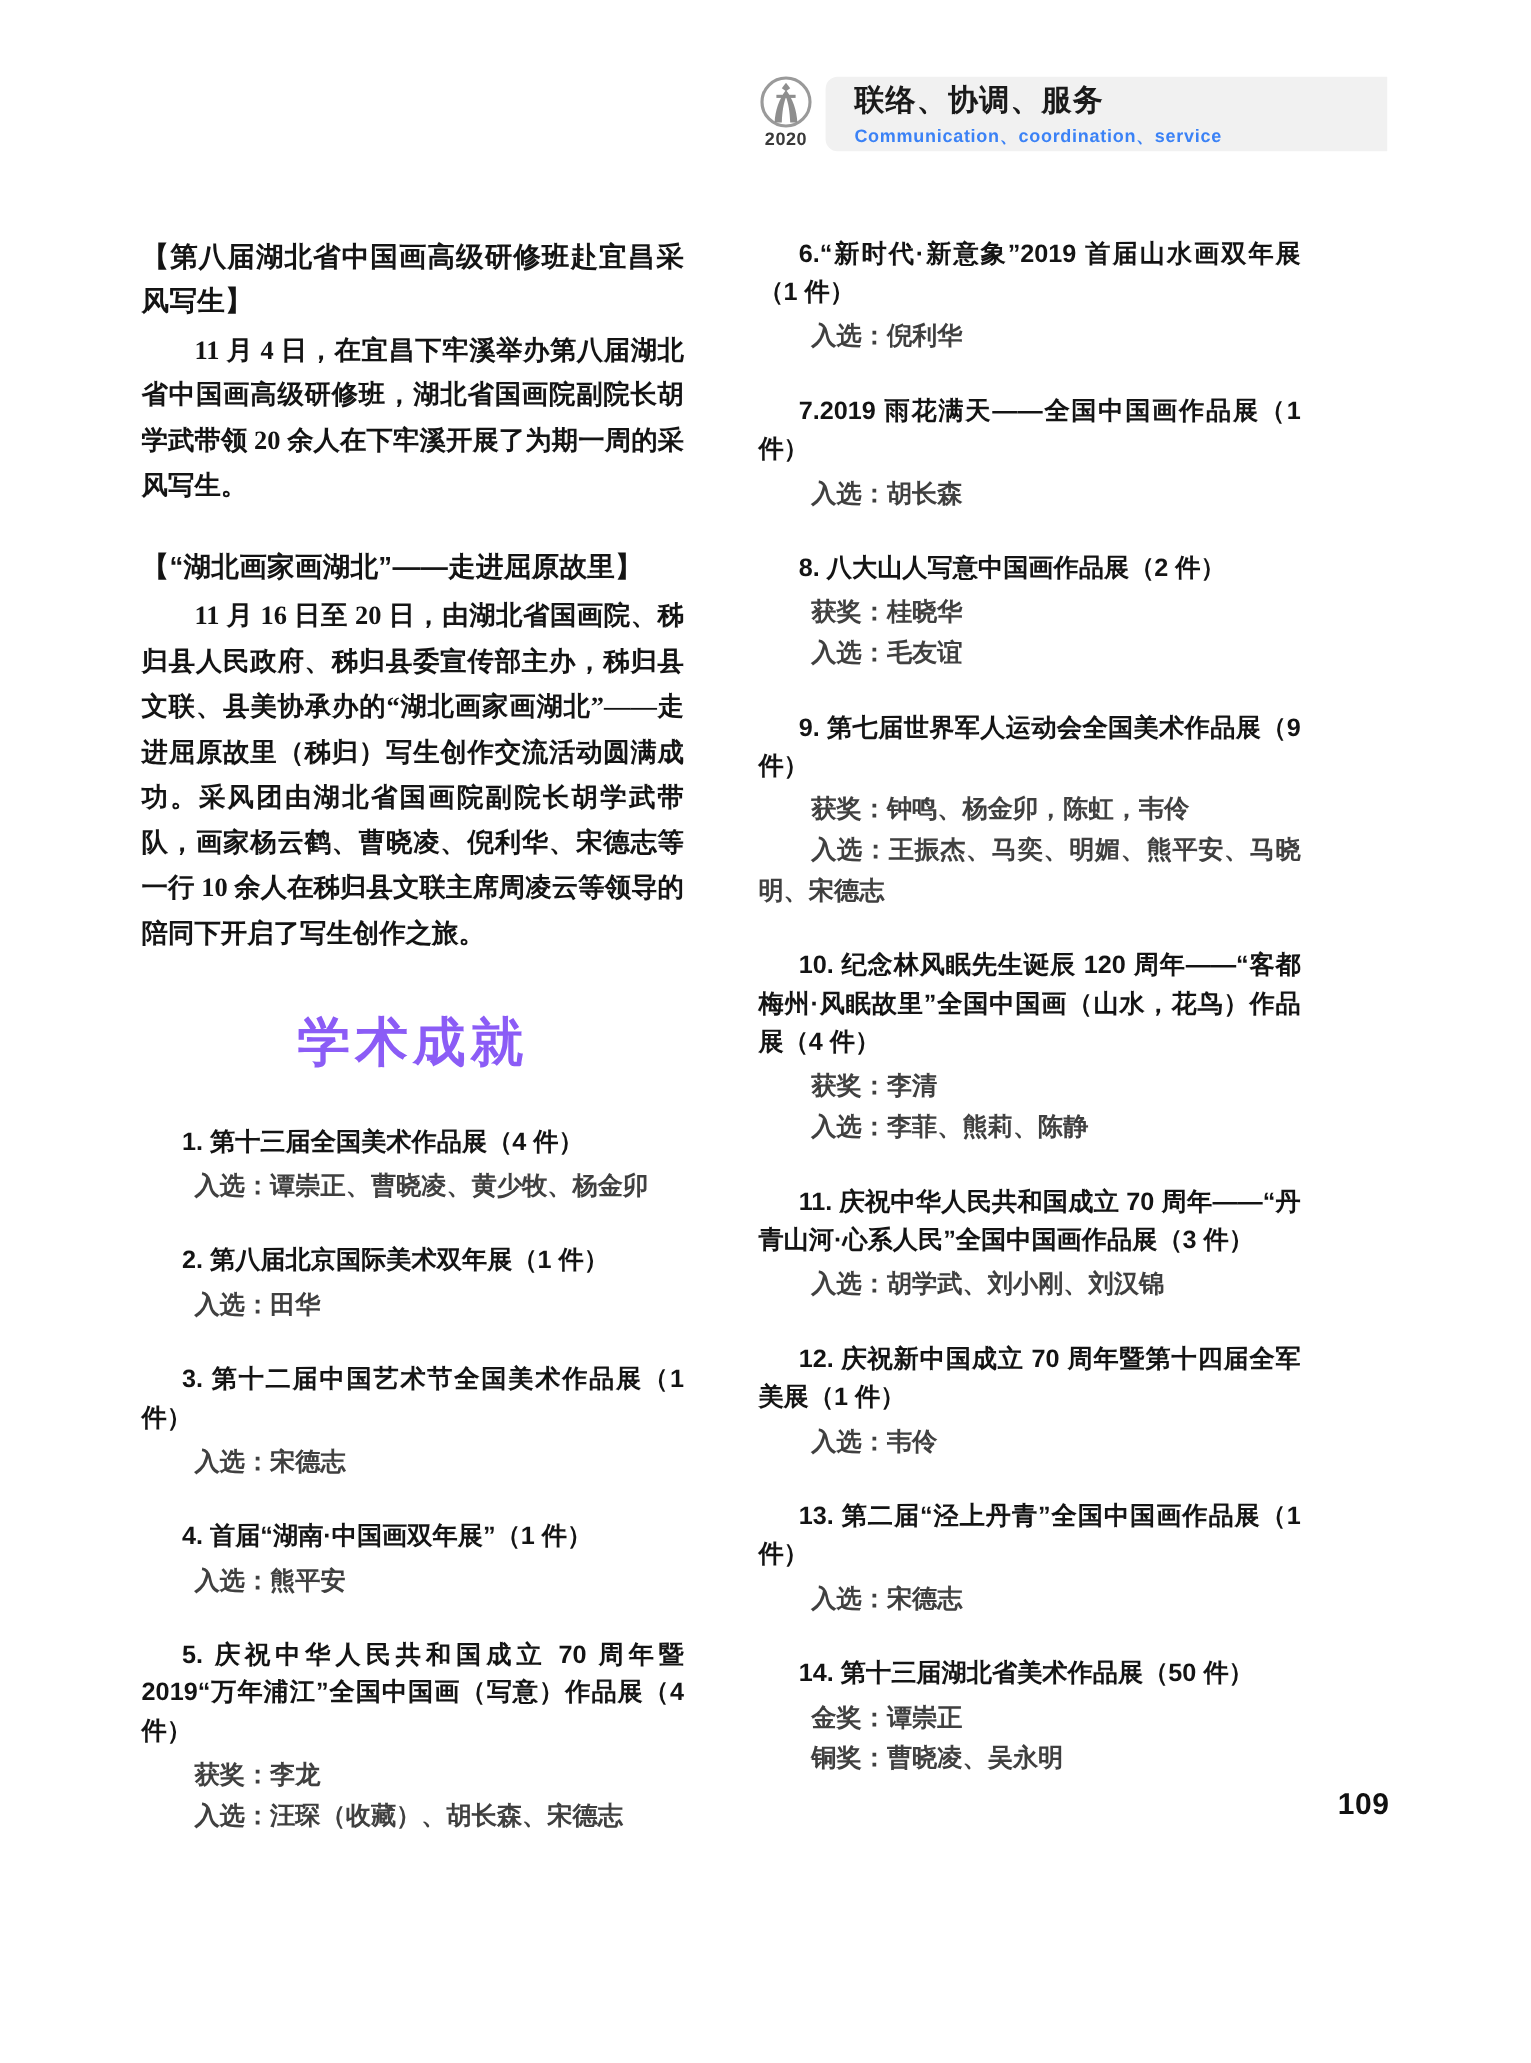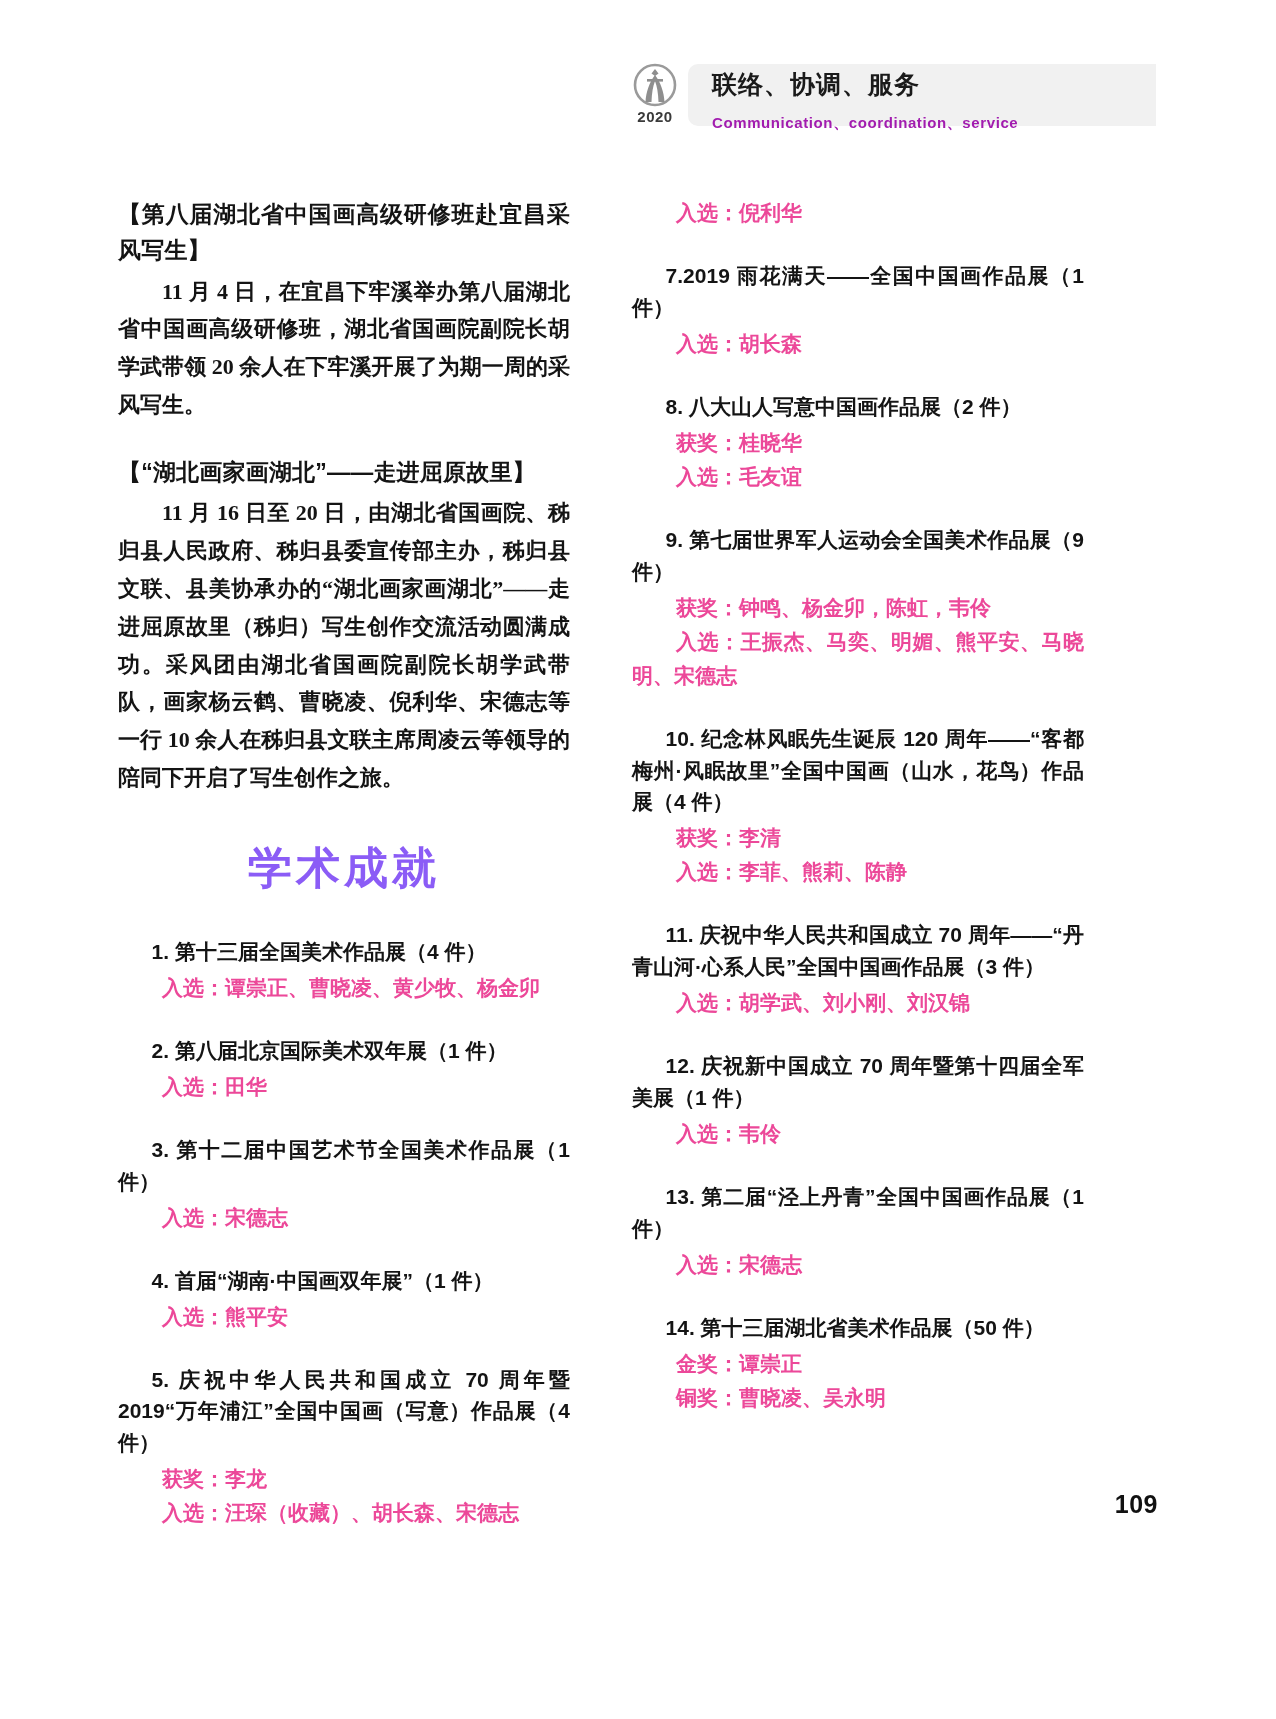--- a/index.html
+++ b/index.html
@@ -70,22 +70,22 @@
     font-size: 25px;
     letter-spacing: 1px;
     color: #1a1a1a;
     line-height: 1.25;
   }
   .header-en {
     font-family: "Liberation Sans", sans-serif;
     font-weight: bold;
     font-size: 15px;
     letter-spacing: 0.6px;
-    color: #a21caf;
-    margin-top: 14px;
+    color: #3b82f6;
+    margin-top: 4px;
   }
 
   
   .col {
     position: absolute;
     top: 196px;
     width: 452px;
   }
   .col-left  { left: 118px; }
   .col-right { left: 632px; }
@@ -141,21 +141,21 @@
   }
   .entry-line {
     font-family: "Liberation Serif", serif;
     font-weight: bold;
     font-size: 21px;
     line-height: 1.62;
     text-indent: 2.1em;
     text-align: justify;
     text-justify: inter-ideograph;
     margin: 0;
-    color: #ec4899;
+    color: #404040;
   }
 
   
   .page-number {
     position: absolute;
     right: 118px;
     bottom: 200px;
     font-family: "Liberation Sans", sans-serif;
     font-weight: bold;
     font-size: 25px;
@@ -225,20 +225,21 @@
       <p class="entry-title">5. 庆祝中华人民共和国成立 70 周年暨 2019“万年浦江”全国中国画（写意）作品展（4 件）</p>
       <p class="entry-line">获奖：李龙</p>
       <p class="entry-line">入选：汪琛（收藏）、胡长森、宋德志</p>
     </div>
 
   </div>
 
   <div class="col col-right">
 
     <div class="entry">
+      <p class="entry-title">6.“新时代·新意象”2019 首届山水画双年展（1 件）</p>
       <p class="entry-line">入选：倪利华</p>
     </div>
 
     <div class="entry">
       <p class="entry-title">7.2019 雨花满天——全国中国画作品展（1 件）</p>
       <p class="entry-line">入选：胡长森</p>
     </div>
 
     <div class="entry">
       <p class="entry-title">8. 八大山人写意中国画作品展（2 件）</p>

